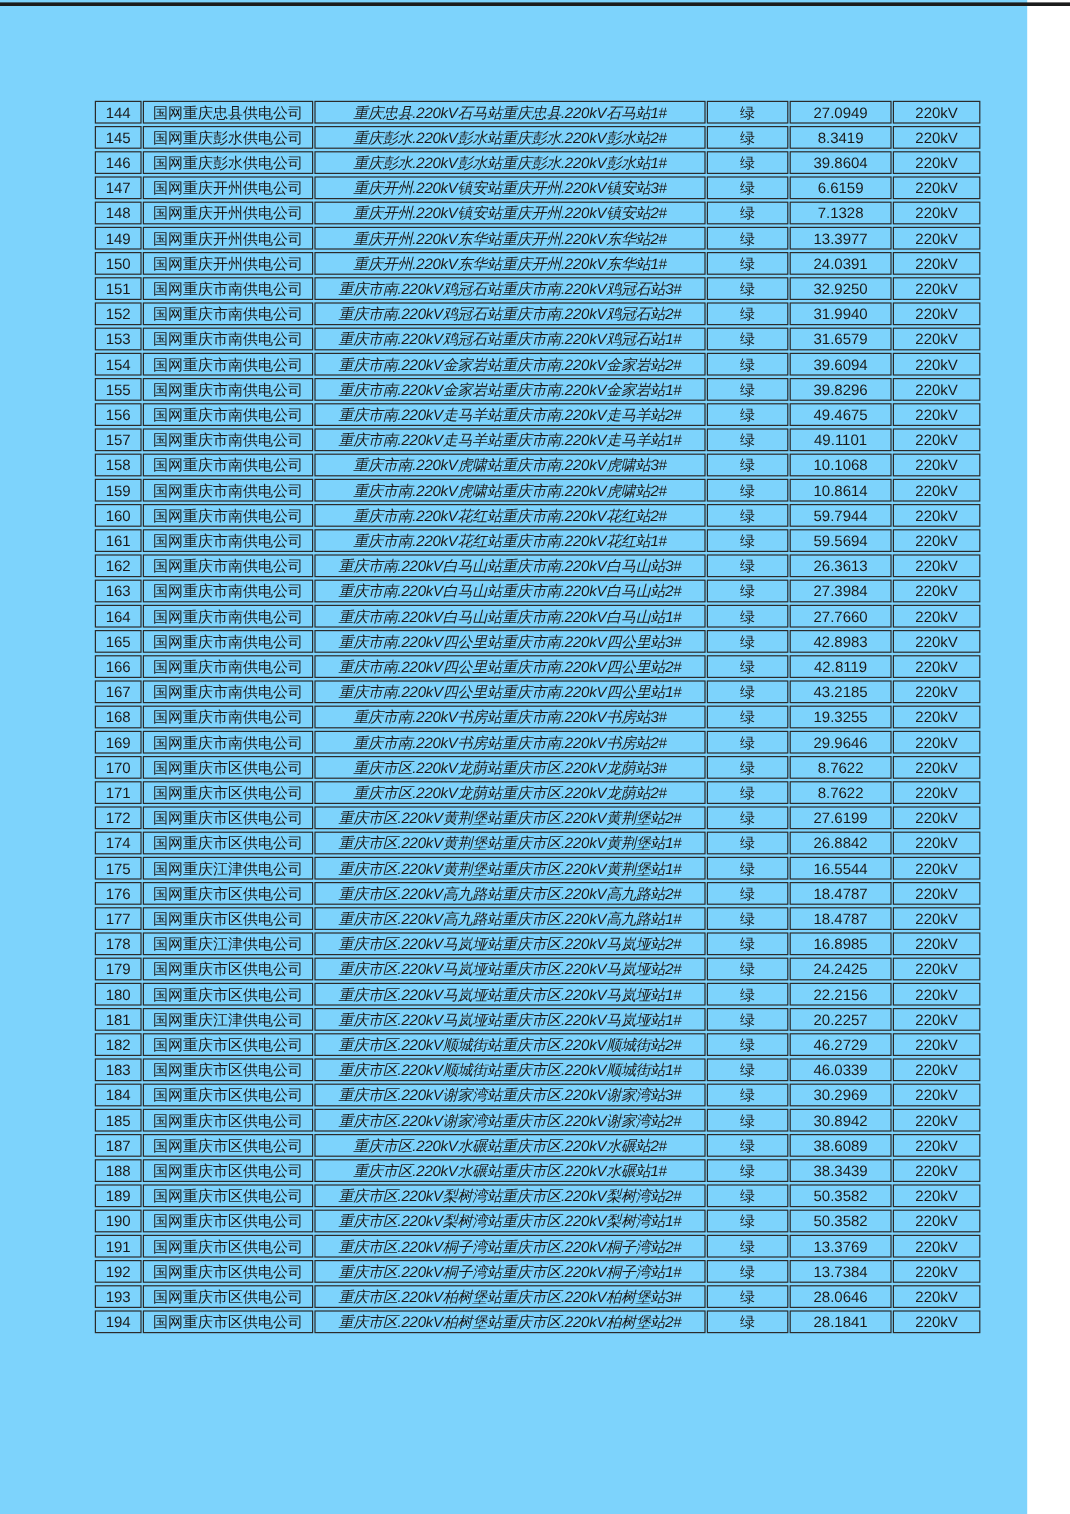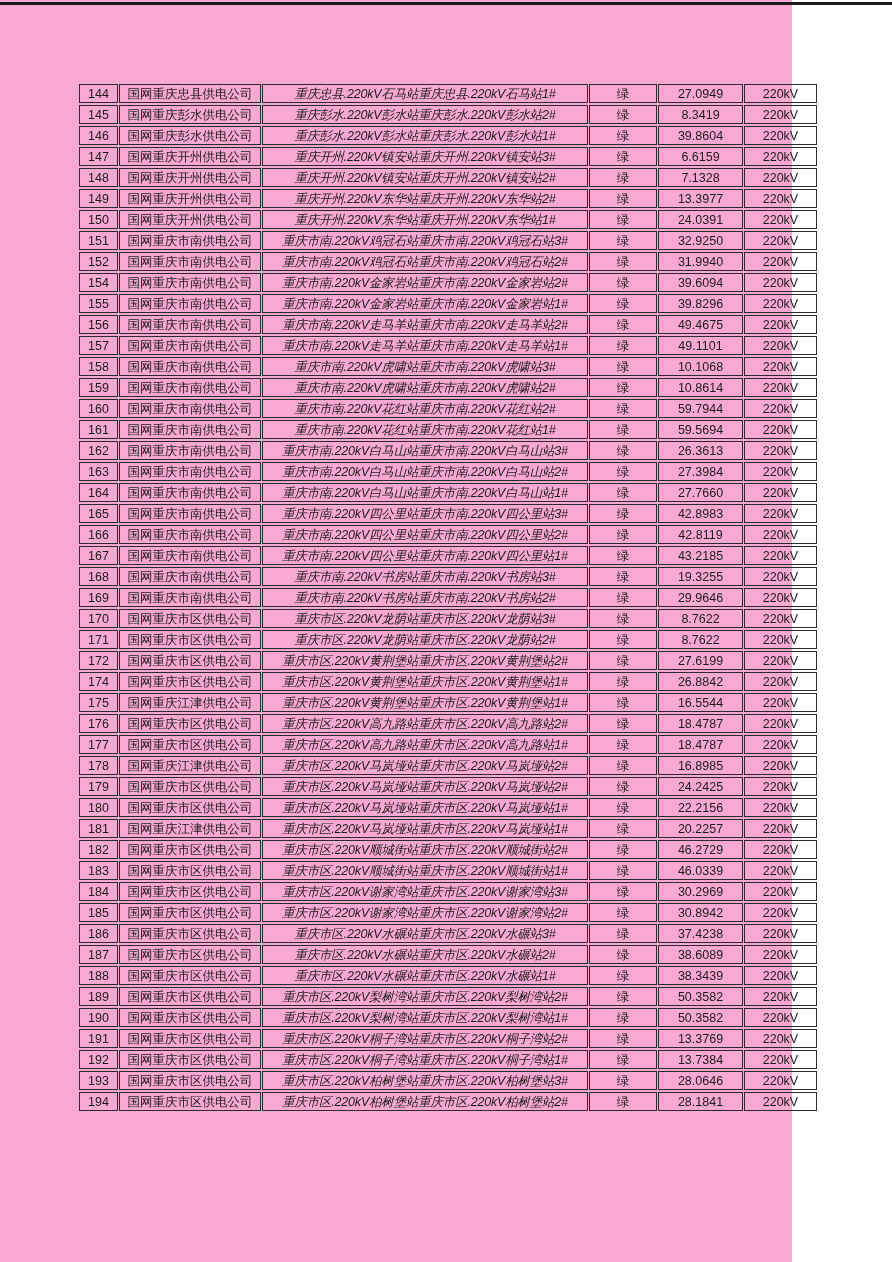--- a/index.html
+++ b/index.html
@@ -6,23 +6,23 @@
     margin: 0;
     padding: 0;
     background: #ffffff;
     width: 892px;
     height: 1262px;
     overflow: hidden;
     font-family: "Liberation Sans", "DejaVu Sans", sans-serif;
   }
   .page {
     position: relative;
-    width: 792px;
+    width: 856px;
     height: 1262px;
-    background: #f9a8d4;
+    background: #7dd3fc;
   }
   .top-rule {
     position: absolute;
     left: 0;
     top: 2px;
     width: 892px;
     height: 3px;
     background: #1c1c1c;
   }
   table.grid {
@@ -142,20 +142,28 @@
 
     <tr>
       <td class="col-no">152</td>
       <td class="col-company">国网重庆市南供电公司</td>
       <td class="col-desc">重庆市南.220kV鸡冠石站重庆市南.220kV鸡冠石站2#</td>
       <td class="col-status">绿</td>
       <td class="col-value">31.9940</td>
       <td class="col-volt">220kV</td>
     </tr>
 
+    <tr>
+      <td class="col-no">153</td>
+      <td class="col-company">国网重庆市南供电公司</td>
+      <td class="col-desc">重庆市南.220kV鸡冠石站重庆市南.220kV鸡冠石站1#</td>
+      <td class="col-status">绿</td>
+      <td class="col-value">31.6579</td>
+      <td class="col-volt">220kV</td>
+    </tr>
 
     <tr>
       <td class="col-no">154</td>
       <td class="col-company">国网重庆市南供电公司</td>
       <td class="col-desc">重庆市南.220kV金家岩站重庆市南.220kV金家岩站2#</td>
       <td class="col-status">绿</td>
       <td class="col-value">39.6094</td>
       <td class="col-volt">220kV</td>
     </tr>
 
@@ -423,28 +431,20 @@
 
     <tr>
       <td class="col-no">185</td>
       <td class="col-company">国网重庆市区供电公司</td>
       <td class="col-desc">重庆市区.220kV谢家湾站重庆市区.220kV谢家湾站2#</td>
       <td class="col-status">绿</td>
       <td class="col-value">30.8942</td>
       <td class="col-volt">220kV</td>
     </tr>
 
-    <tr>
-      <td class="col-no">186</td>
-      <td class="col-company">国网重庆市区供电公司</td>
-      <td class="col-desc">重庆市区.220kV水碾站重庆市区.220kV水碾站3#</td>
-      <td class="col-status">绿</td>
-      <td class="col-value">37.4238</td>
-      <td class="col-volt">220kV</td>
-    </tr>
 
     <tr>
       <td class="col-no">187</td>
       <td class="col-company">国网重庆市区供电公司</td>
       <td class="col-desc">重庆市区.220kV水碾站重庆市区.220kV水碾站2#</td>
       <td class="col-status">绿</td>
       <td class="col-value">38.6089</td>
       <td class="col-volt">220kV</td>
     </tr>
 

